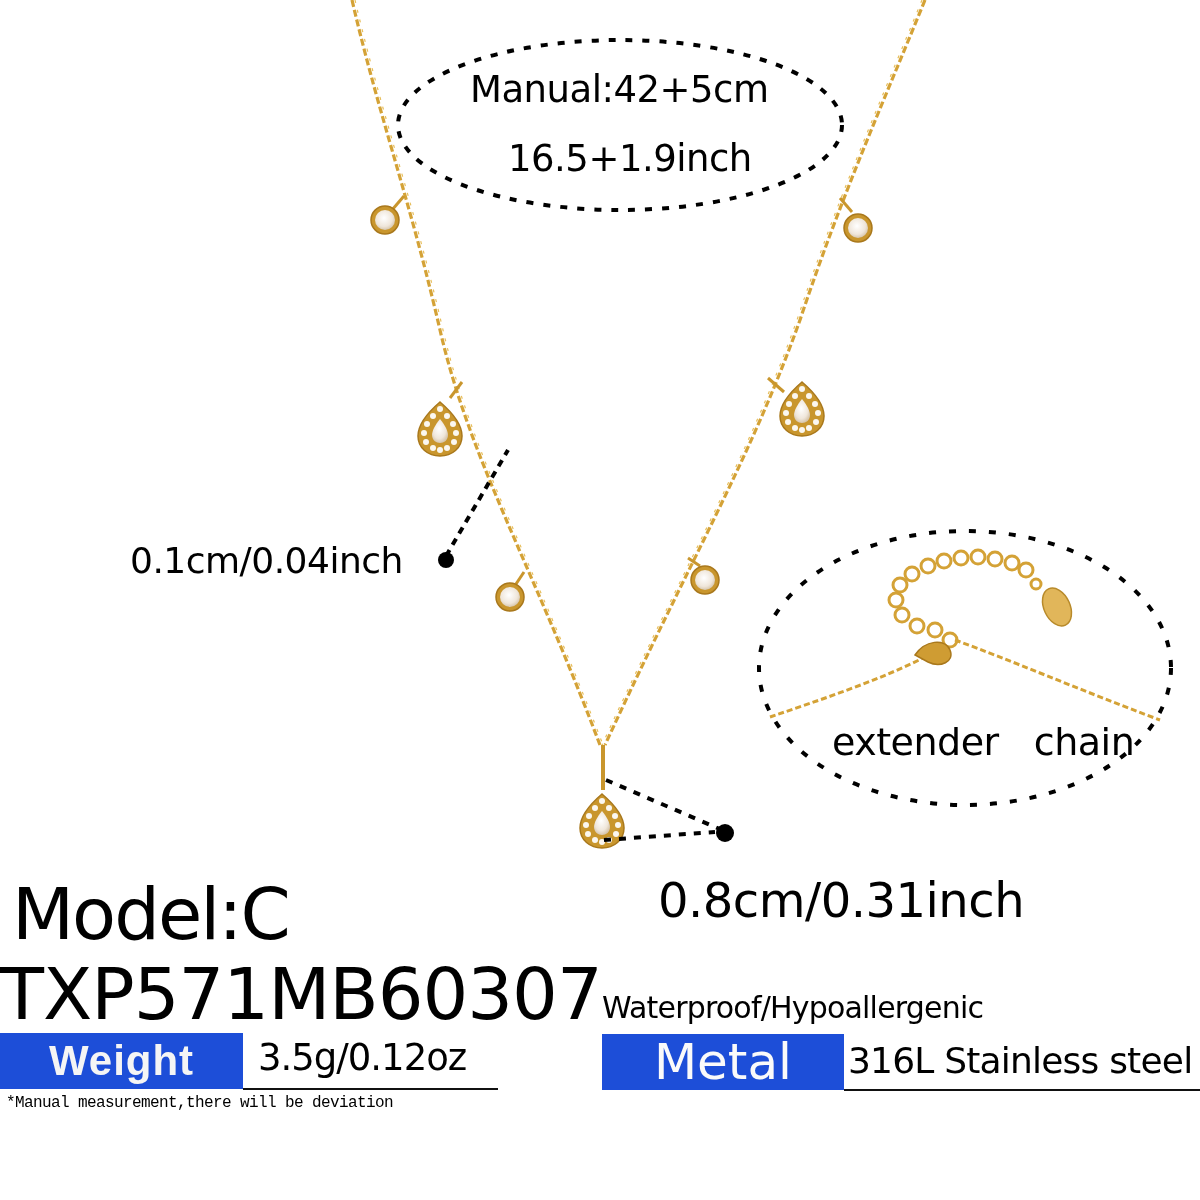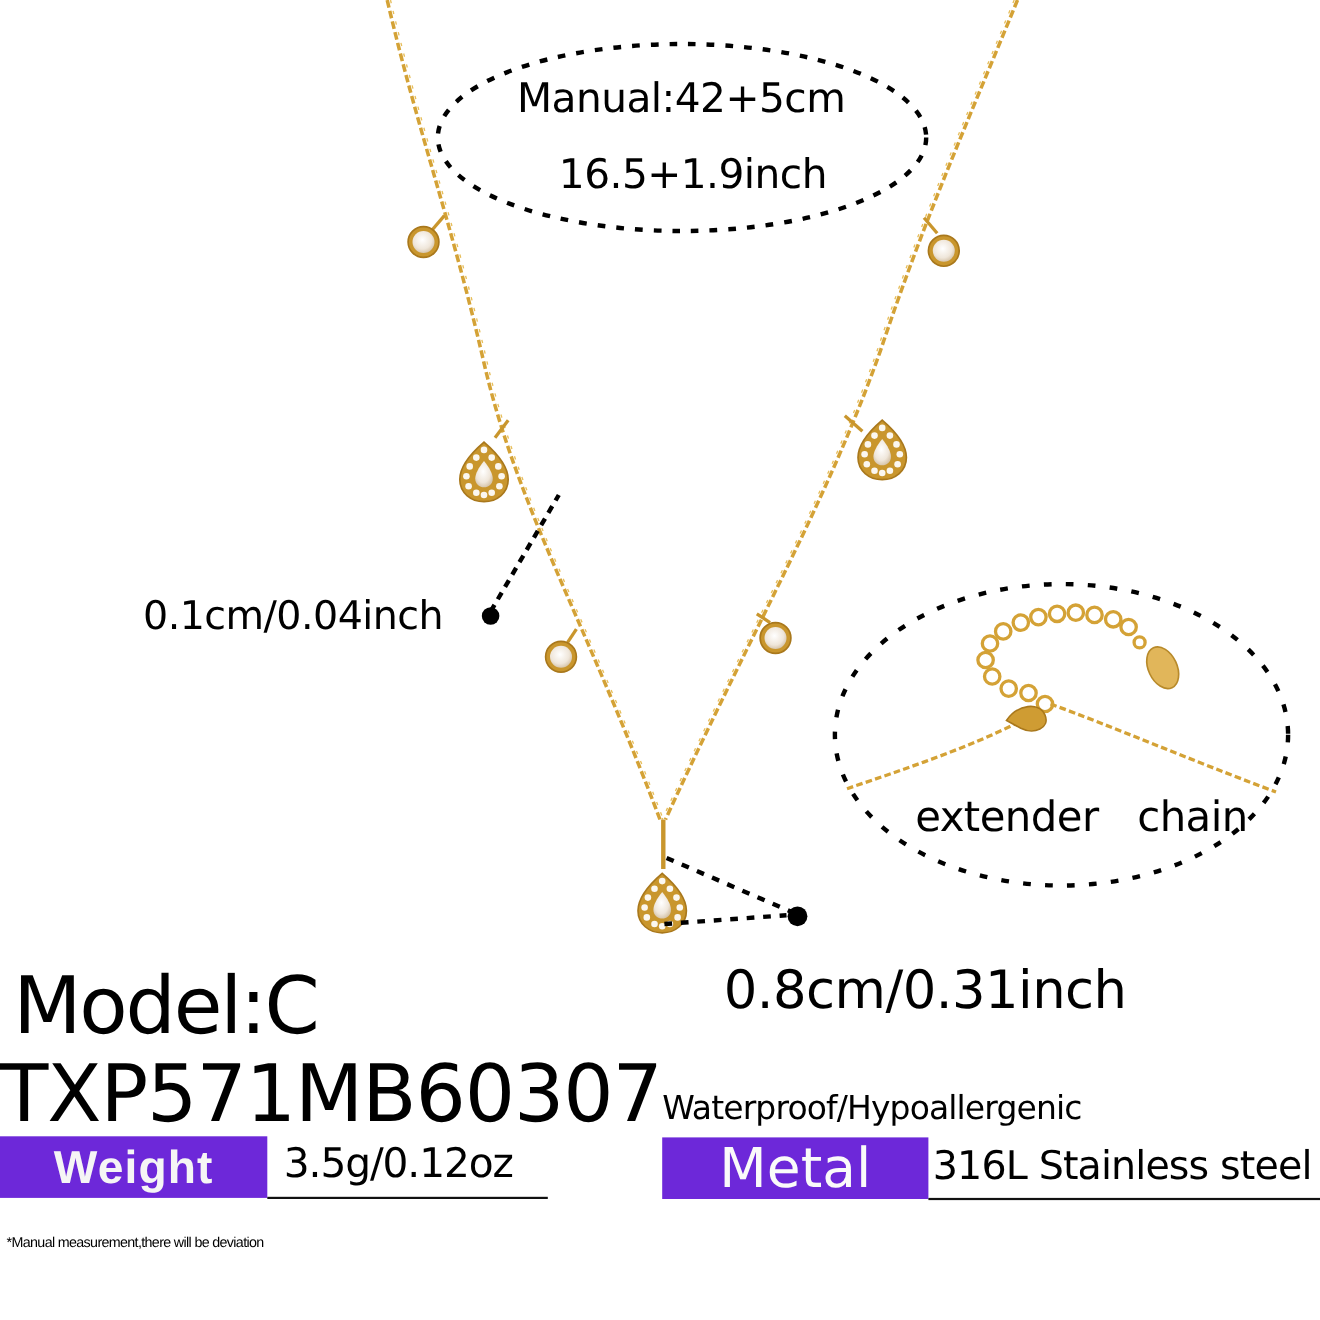--- a/index.html
+++ b/index.html
@@ -8,26 +8,26 @@
   .abs { position: absolute; }
   svg.art { position: absolute; left: 0; top: 0; width: 1200px; height: 1200px; }
   .dim-text { font-family: "DejaVu Sans", sans-serif; white-space: nowrap; letter-spacing: -0.5px; }
   .len1 { left: 470px; top: 68px; font-size: 37px; }
   .len2 { left: 508px; top: 137px; font-size: 37px; }
   .thick { left: 130px; top: 540px; font-size: 36px; }
   .pend  { left: 658px; top: 872px; font-size: 48px; }
   .ext   { left: 832px; top: 720px; font-size: 38px; word-spacing: 6px; }
   .model { left: 12px; top: 872px; font-size: 72px; letter-spacing: -2px; white-space: nowrap; font-family: "DejaVu Sans", sans-serif; }
   .code  { left: 0; top: 952px; font-size: 72px; letter-spacing: -1px; white-space: nowrap; font-family: "DejaVu Sans", sans-serif; }
-  .tag-box { position: absolute; background: #6d28d9; color: #f5f5f5; font-weight: bold;
+  .tag-box { position: absolute; background: #1d4ed8; color: #f5f5f5; font-weight: bold;
              display: flex; align-items: center; justify-content: center; white-space: nowrap; }
   .weight-box { left: 0; top: 1033px; width: 243px; height: 56px; font-size: 42px; letter-spacing: 1px; }
   .weight-val { left: 258px; top: 1036px; font-size: 37px; white-space: nowrap; font-family: "DejaVu Sans", sans-serif; letter-spacing: -1px; }
   .weight-line { left: 243px; top: 1088px; width: 255px; height: 2px; background: #111; }
-  .note { left: 6px; top: 1094px; font-size: 13px; white-space: nowrap; font-family: Liberation Sans, sans-serif; letter-spacing: -0.6px; margin-top: 28px; }
+  .note { left: 6px; top: 1094px; font-size: 16px; white-space: nowrap; font-family: Liberation Mono, monospace; letter-spacing: -0.6px; }
   .wp { left: 602px; top: 990px; font-size: 30px; white-space: nowrap; font-family: "DejaVu Sans", sans-serif; letter-spacing: -0.8px; }
   .metal-box { left: 602px; top: 1034px; width: 242px; height: 56px; font-size: 50px; font-weight: normal; color: #fafafa; font-family: "DejaVu Sans", sans-serif; }
   .metal-val { left: 848px; top: 1040px; font-size: 36px; white-space: nowrap; font-family: "DejaVu Sans", sans-serif; letter-spacing: -0.8px; }
   .metal-line { left: 844px; top: 1089px; width: 356px; height: 2px; background: #111; }
 </style>
 </head>
 <body>
 
 <svg class="art" viewBox="0 0 1200 1200">
   <defs>

